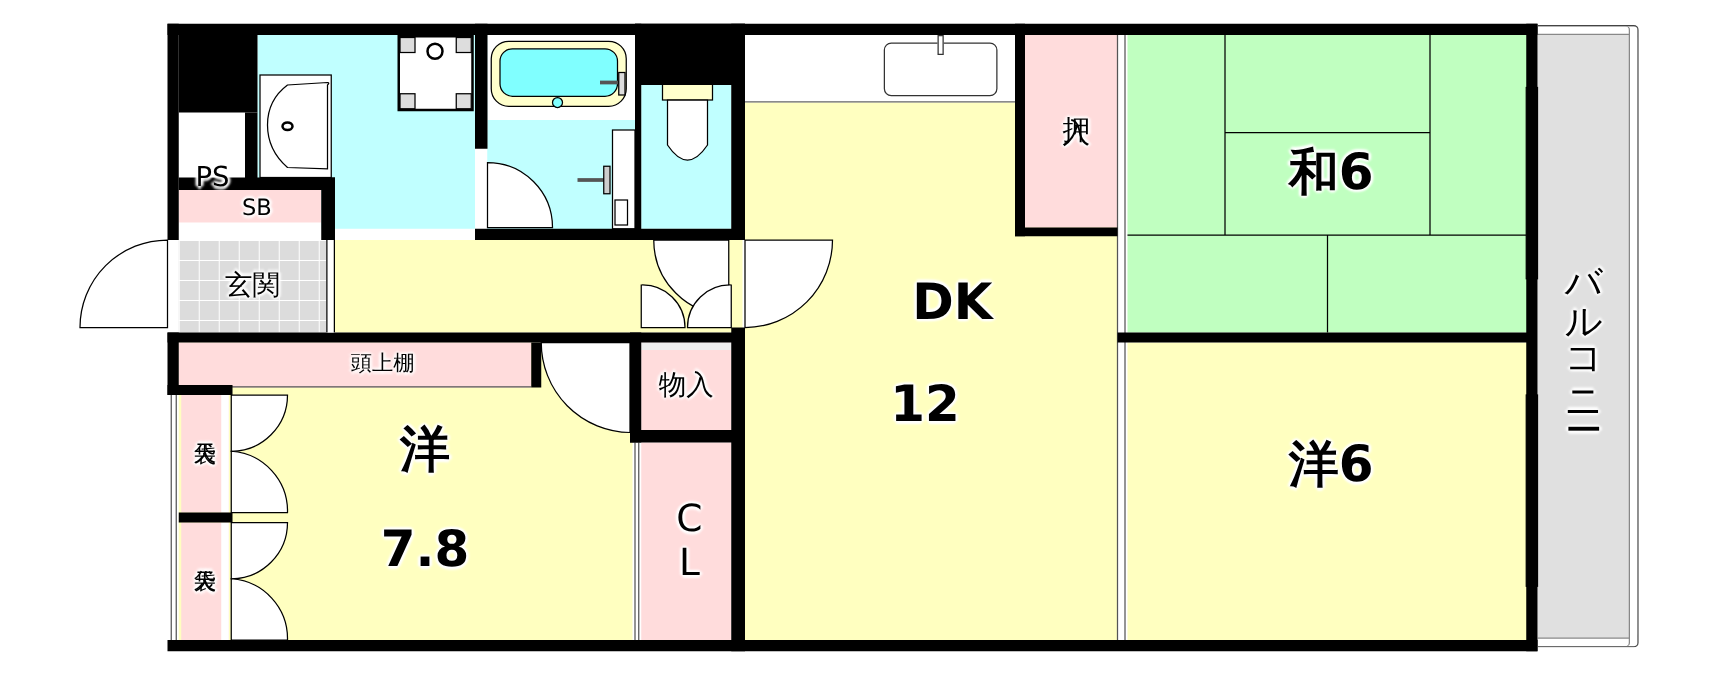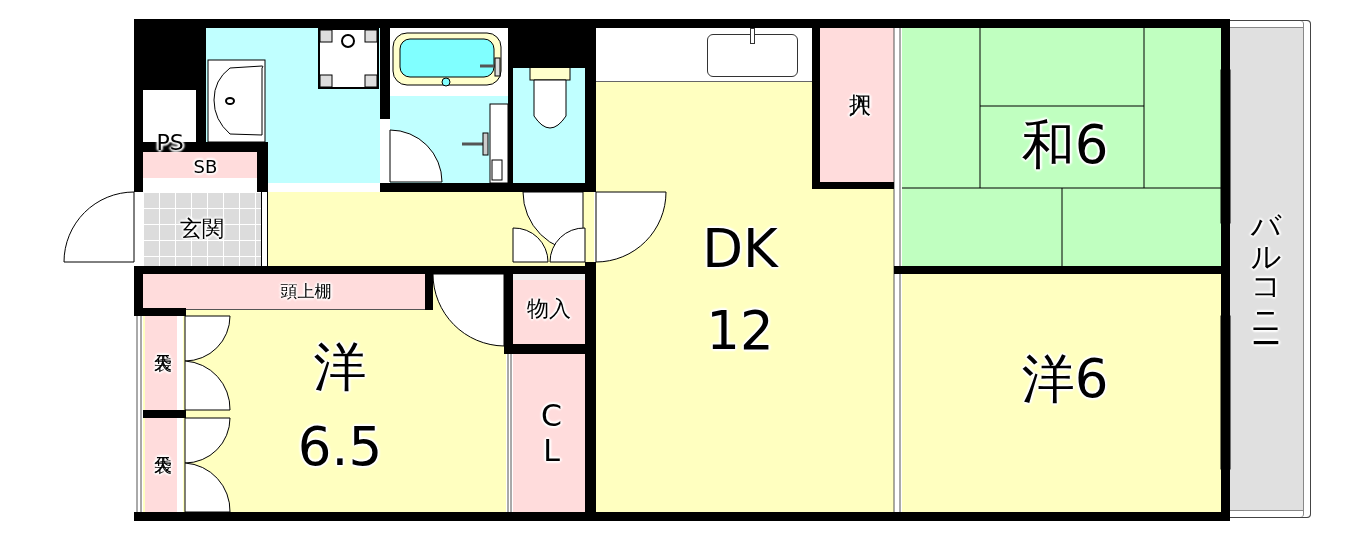--- a/index.html
+++ b/index.html
@@ -1,21 +1,21 @@
 <!DOCTYPE html>
 <html><head>
 <meta charset="utf-8">
 <style>
   html,body{margin:0;padding:0;background:#fff;}
   body{width:1370px;height:541px;position:relative;overflow:hidden;font-family:"DejaVu Sans","Liberation Sans",sans-serif;}
   .abs{position:absolute;box-sizing:border-box;}
   .wall{position:absolute;background:#000;}
   .lbl{position:absolute;color:#000;text-align:center;line-height:1;
        text-shadow:0 0 3px #fff,0 0 3px #fff,2px 0 2px #fff,-2px 0 2px #fff,0 2px 2px #fff,0 -2px 2px #fff;}
-  .big{font-size:53px;}
+  .big{font-size:40px;font-weight:bold;}
   .mid{font-size:30px;}
   .sm{font-size:22px;}
   .xs{font-size:18px;}
   .vert{writing-mode:vertical-rl;text-orientation:upright;}
   svg{position:absolute;left:0;top:0;}
 </style>
 </head>
 <body>
 
 <div class="abs" style="left:206px;top:28px;width:174px;height:155px;background:#c0ffff;"></div>
@@ -151,21 +151,21 @@
 <div class="wall" style="left:894px;top:266px;width:328px;height:8px;"></div>
 <div class="wall" style="left:261px;top:192px;width:7px;height:74px;background:#fff;border-left:1px solid #000;border-right:1px solid #000;box-sizing:border-box;"></div>
 
 <div class="lbl sm" style="left:144px;top:104px;width:52px;margin-top:28px;">PS</div>
 <div class="lbl xs" style="left:143px;top:158px;width:125px;">SB</div>
 <div class="lbl sm" style="left:143px;top:218px;width:118px;">玄関</div>
 <div class="lbl xs" style="left:143px;top:283px;width:326px;font-size:17px;">頭上棚</div>
 <div class="lbl xs vert" style="left:150px;top:340px;width:22px;">天袋</div>
 <div class="lbl xs vert" style="left:150px;top:442px;width:22px;">天袋</div>
 <div class="lbl big" style="left:290px;top:340px;width:100px;">洋</div>
-<div class="lbl big" style="left:270px;top:420px;width:140px;">6.5</div>
+<div class="lbl big" style="left:270px;top:420px;width:140px;">7.8</div>
 <div class="lbl sm" style="left:513px;top:298px;width:72px;">物入</div>
 <div class="lbl mid vert" style="left:532px;top:398px;width:34px;">CL</div>
-<div class="lbl big" style="left:670px;top:222px;width:140px;">DK</div>
+<div class="lbl big" style="left:692px;top:222px;width:140px;">DK</div>
 <div class="lbl big" style="left:670px;top:304px;width:140px;">12</div>
 <div class="lbl sm vert" style="left:843px;top:76px;width:28px;">押入</div>
 <div class="lbl big" style="left:990px;top:118px;width:150px;">和6</div>
 <div class="lbl big" style="left:990px;top:352px;width:150px;">洋6</div>
 <div class="lbl mid vert" style="left:1245px;top:192px;width:36px;">バルコニー</div>
 
 </body></html>

